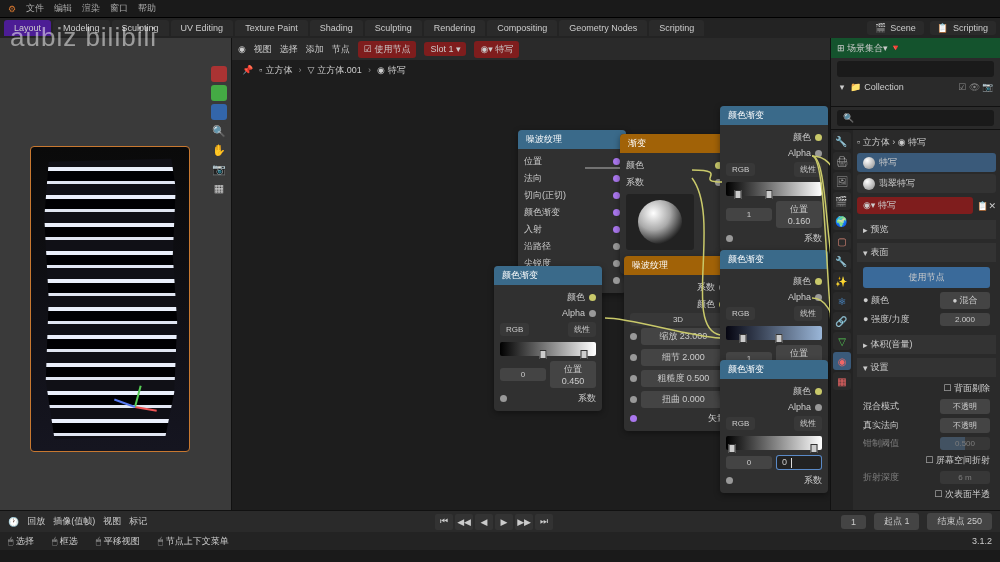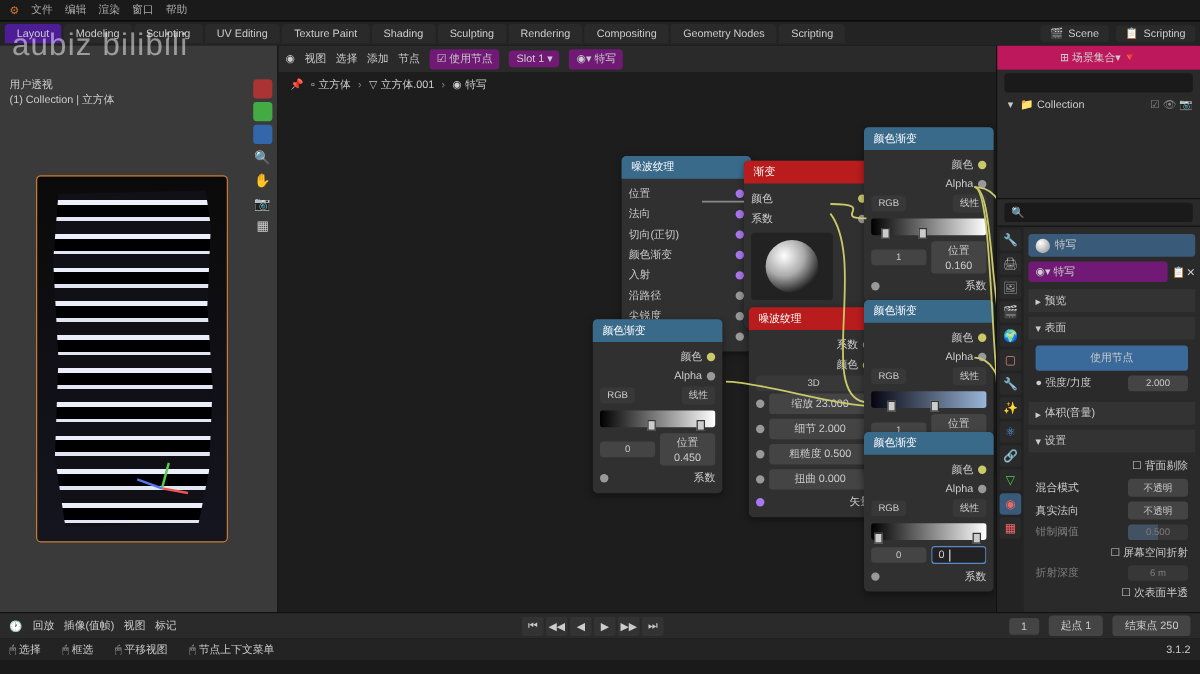--- a/index.html
+++ b/index.html
@@ -5,21 +5,21 @@
 *{margin:0;padding:0;box-sizing:border-box;font-family:sans-serif;font-size:9px;color:#ccc}
 body{width:1000px;height:562px;background:#1a1a1a;overflow:hidden;position:relative}
 .top-menu{height:18px;background:#1a1a1a;display:flex;align-items:center;padding:0 8px;gap:10px;border-bottom:1px solid #000}
 .top-menu span{color:#aaa;cursor:pointer}
 .tab-bar{height:20px;background:#232323;display:flex;align-items:center;padding:0 4px;gap:2px}
 .tab{padding:3px 10px;background:#2a2a2a;border-radius:3px 3px 0 0;font-size:9px}
 .tab.active{background:#4c1d95}
 .spacer{flex:1}
 .scene-info{display:flex;gap:6px;align-items:center;font-size:9px}
 .scene-box{background:#2a2a2a;padding:2px 8px;border-radius:3px;display:flex;align-items:center;gap:4px}
-.hdr-item{background:#701a75;padding:2px 6px;border-radius:3px;font-size:9px}
+.hdr-item{background:#7f1d1d;padding:2px 6px;border-radius:3px;font-size:9px}
 .main{display:flex;height:calc(100% - 90px)}
 .viewport{width:232px;background:#3a3a3a;position:relative;border-right:1px solid #111}
 .vp-header{height:20px;background:#2a2a2a;display:flex;align-items:center;justify-content:space-between;padding:0 6px;font-size:9px}
 .vp-label{position:absolute;top:26px;left:8px;font-size:9px;color:#999}
 .vp-toolbar{position:absolute;right:4px;top:28px;display:flex;flex-direction:column;gap:3px}
 .vp-tool{width:16px;height:16px;background:#3a3a3a;border-radius:3px;display:flex;align-items:center;justify-content:center;font-size:11px}
 .vp-tool.red{background:#a33}
 .vp-tool.green{background:#4a4}
 .vp-tool.blue{background:#36a}
 .preview{position:absolute;left:30px;top:108px;width:160px;height:306px;background:linear-gradient(180deg,#0a0a0a,#151520);border:1px solid #c87830;border-radius:4px;overflow:hidden}
@@ -29,41 +29,41 @@
 .gizmo .x{background:#e55;transform:rotate(10deg)}
 .gizmo .y{background:#5c5;transform:rotate(-75deg)}
 .gizmo .z{background:#57e;transform:rotate(-160deg)}
 .node-area{flex:1;background:#1d1d1d;position:relative;overflow:hidden}
 .node-header{height:22px;background:#2a2a2a;display:flex;align-items:center;padding:0 6px;gap:8px}
 .breadcrumb{height:20px;display:flex;align-items:center;gap:6px;padding:0 10px;color:#888;font-size:9px}
 .breadcrumb span{display:flex;align-items:center;gap:3px}
 .node{position:absolute;background:#303030;border-radius:4px;min-width:108px;box-shadow:0 2px 6px rgba(0,0,0,.4)}
 .node-title{padding:3px 8px;font-size:9px;border-radius:4px 4px 0 0;color:#fff}
 .nt-blue{background:#3a6a8a}
-.nt-orange{background:#b91c1c}
+.nt-orange{background:#a16207}
 .node-body{padding:4px 6px}
 .node-row{display:flex;align-items:center;justify-content:space-between;padding:2px 0;font-size:8px;color:#aaa;gap:4px}
 .node-row .socket{width:7px;height:7px;border-radius:50%;background:#888;flex-shrink:0}
 .socket.yellow{background:#c9c96a}
 .socket.grey{background:#999}
 .socket.purple{background:#a7e}
 .num-field{background:#444;border-radius:3px;padding:2px 6px;font-size:8px;flex:1;text-align:center;position:relative}
 .num-field.editing{background:#222;box-shadow:0 0 0 1px #5a8ac8 inset;text-align:left}
 .cursor-caret{display:inline-block;width:1px;height:10px;background:#ddd;vertical-align:middle;margin-left:4px;animation:blink 1s infinite}
 @keyframes blink{50%{opacity:0}}
 .ramp{height:14px;background:linear-gradient(90deg,#000,#fff);border-radius:2px;margin:3px 0;position:relative}
 .ramp.blue{background:linear-gradient(90deg,#050510,#9ab6d8)}
 .ramp-stop{position:absolute;bottom:-3px;width:7px;height:9px;background:#ccc;border:1px solid #333;transform:translateX(-50%)}
 .preview-sphere{width:68px;height:56px;background:#222;border-radius:3px;display:flex;align-items:center;justify-content:center;margin:3px 0}
 .sphere{width:44px;height:44px;border-radius:50%;background:radial-gradient(circle at 35% 30%,#fff,#aaa 40%,#222 75%)}
 .sel-field{background:#383838;border-radius:3px;padding:2px 6px;font-size:8px;text-align:center}
 .wire{position:absolute;pointer-events:none;z-index:1}
 .right-panel{width:170px;background:#2a2a2a;display:flex;flex-direction:column;border-left:1px solid #111}
 .outliner{height:130px;border-bottom:1px solid #111;overflow:hidden}
-.outliner-hdr{height:20px;background:#be185d;display:flex;align-items:center;padding:0 6px;justify-content:center}
+.outliner-hdr{height:20px;background:#14532d;display:flex;align-items:center;padding:0 6px;justify-content:flex-start}
 .search-row{padding:3px 6px}
 .search-input{width:100%;background:#1a1a1a;border:none;border-radius:3px;padding:3px 6px;color:#888}
 .tree-item{display:flex;align-items:center;gap:3px;padding:2px 6px;font-size:9px}
 .tree-icon{width:10px;height:10px;display:flex;align-items:center;justify-content:center}
 .tree-toggles{margin-left:auto;display:flex;gap:2px;color:#888}
 .props{flex:1;display:flex}
 .props-tabs{width:22px;background:#232323;display:flex;flex-direction:column;gap:2px;padding:2px}
 .props-tab{width:18px;height:18px;background:#2a2a2a;border-radius:3px;display:flex;align-items:center;justify-content:center;font-size:10px}
 .props-tab.active{background:#3a5a7a}
 .pt-render{color:#888}.pt-output{color:#aaa}.pt-view{color:#999}
@@ -125,24 +125,20 @@
         <span>Scripting</span>
       </div>
   </div>
 </div>
 
 <div class="watermark">aubiz bilibili</div>
 
 <div class="main">
 
   <div class="viewport">
-    <div class="vp-label">
-      <div>用户透视</div>
-      <div>(1) Collection | 立方体</div>
-    </div>
     <div class="vp-toolbar">
       <div class="vp-tool red"></div>
       <div class="vp-tool green"></div>
       <div class="vp-tool blue"></div>
       <div class="vp-tool">🔍</div>
       <div class="vp-tool">✋</div>
       <div class="vp-tool">📷</div>
       <div class="vp-tool">▦</div>
     </div>
     <div class="preview"></div>
@@ -428,32 +424,43 @@
         <div class="props-tab pt-obj">▢</div>
         <div class="props-tab pt-mod">🔧</div>
         <div class="props-tab pt-particle">✨</div>
         <div class="props-tab pt-phys">⚛</div>
         <div class="props-tab pt-constraint">🔗</div>
         <div class="props-tab" style="color:#5c5">▽</div>
         <div class="props-tab active pt-mat">◉</div>
         <div class="props-tab pt-tex">▦</div>
       </div>
       <div class="props-content">
+        <div class="prop-row" style="color:#888">
+            <span>▫ <span>立方体</span> › ◉ <span>特写</span></span>
+          </div>
         <div class="mat-slot active">
             <div class="mat-ball"></div>
             <span>特写</span>
+          </div>
+        <div class="mat-slot">
+            <div class="mat-ball"></div>
+            <span>翡翠特写</span>
           </div>
         <div class="prop-row">
             <span class="hdr-item" style="flex:1">◉▾ <span>特写</span></span>
             <span>📋✕</span>
           </div>
         <div class="panel-hdr">▸ <span>预览</span></div>
         <div class="panel-hdr">▾ <span>表面</span></div>
         <div class="panel-body">
           <div class="use-nodes-btn">使用节点</div>
+          <div class="prop-row">
+              <span>● <span>颜色</span></span>
+              <span class="prop-val">● <span>混合</span></span>
+            </div>
           <div class="prop-row">
               <span>● <span>强度/力度</span></span>
               <span class="prop-val">2.000</span>
             </div>
         </div>
         <div class="panel-hdr">▸ <span>体积(音量)</span></div>
         <div class="panel-hdr">▾ <span>设置</span></div>
         <div class="panel-body">
           <div class="prop-row">
               <span></span>

